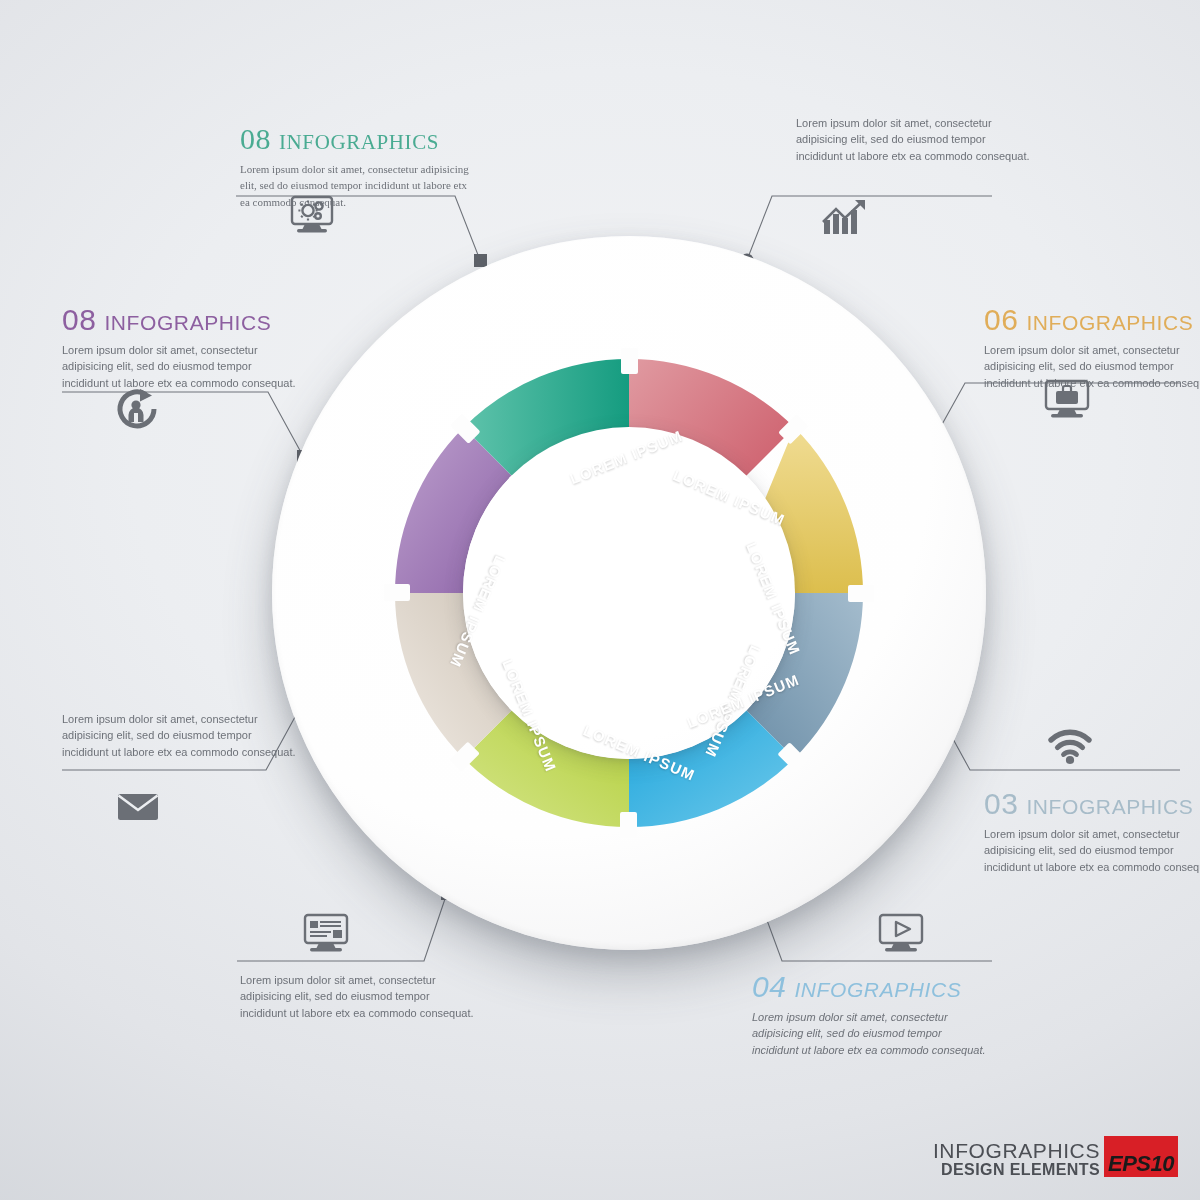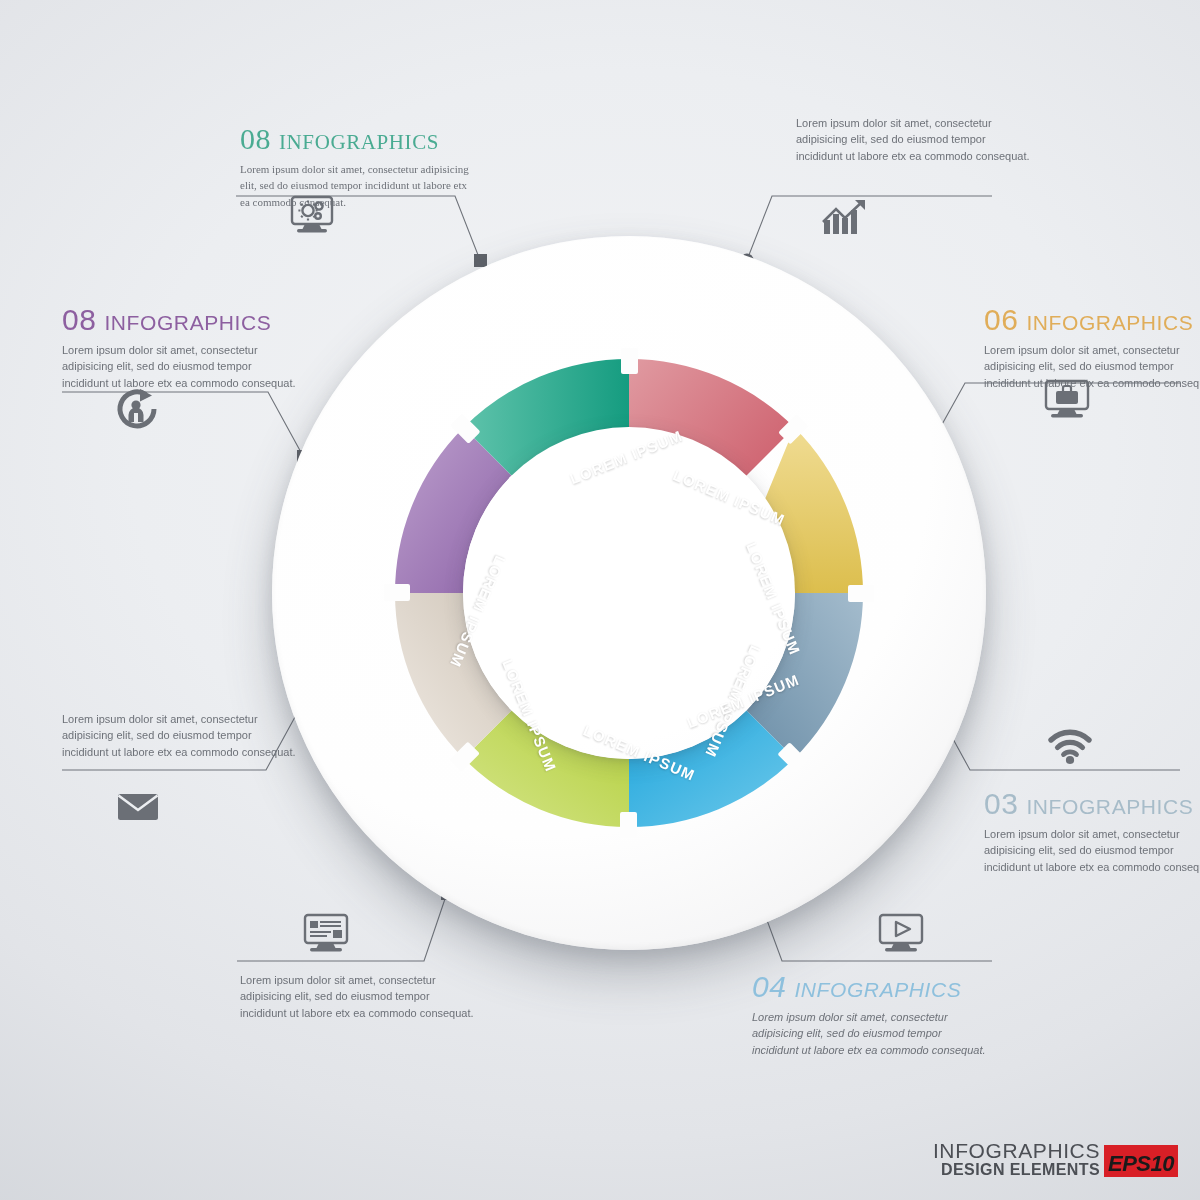--- a/index.html
+++ b/index.html
@@ -118,21 +118,21 @@
   #footer-brand .fb-text { text-align: right; }
   #footer-brand .fb1 {
     font-size: 21px; font-weight: 400; color: #4c4f55; letter-spacing: 0.6px;
   }
   #footer-brand .fb2 {
     font-size: 16px; font-weight: 700; color: #4c4f55; letter-spacing: 0.4px;
   }
   #eps-badge {
     background: #d81f26; color: #1a1a1a;
     font-size: 22px; font-weight: 700; font-style: italic;
-    padding: 8px 4px 2px 4px;
+    padding: 17px 4px 2px 4px;
     letter-spacing: -0.5px;
     line-height: 1;
     align-self: flex-end;
     margin-bottom: 1px;
   }
   #watermark {
     position: absolute;
     left: 18px; bottom: 18px;
     font-size: 20px;
     color: #9aa0a8;

